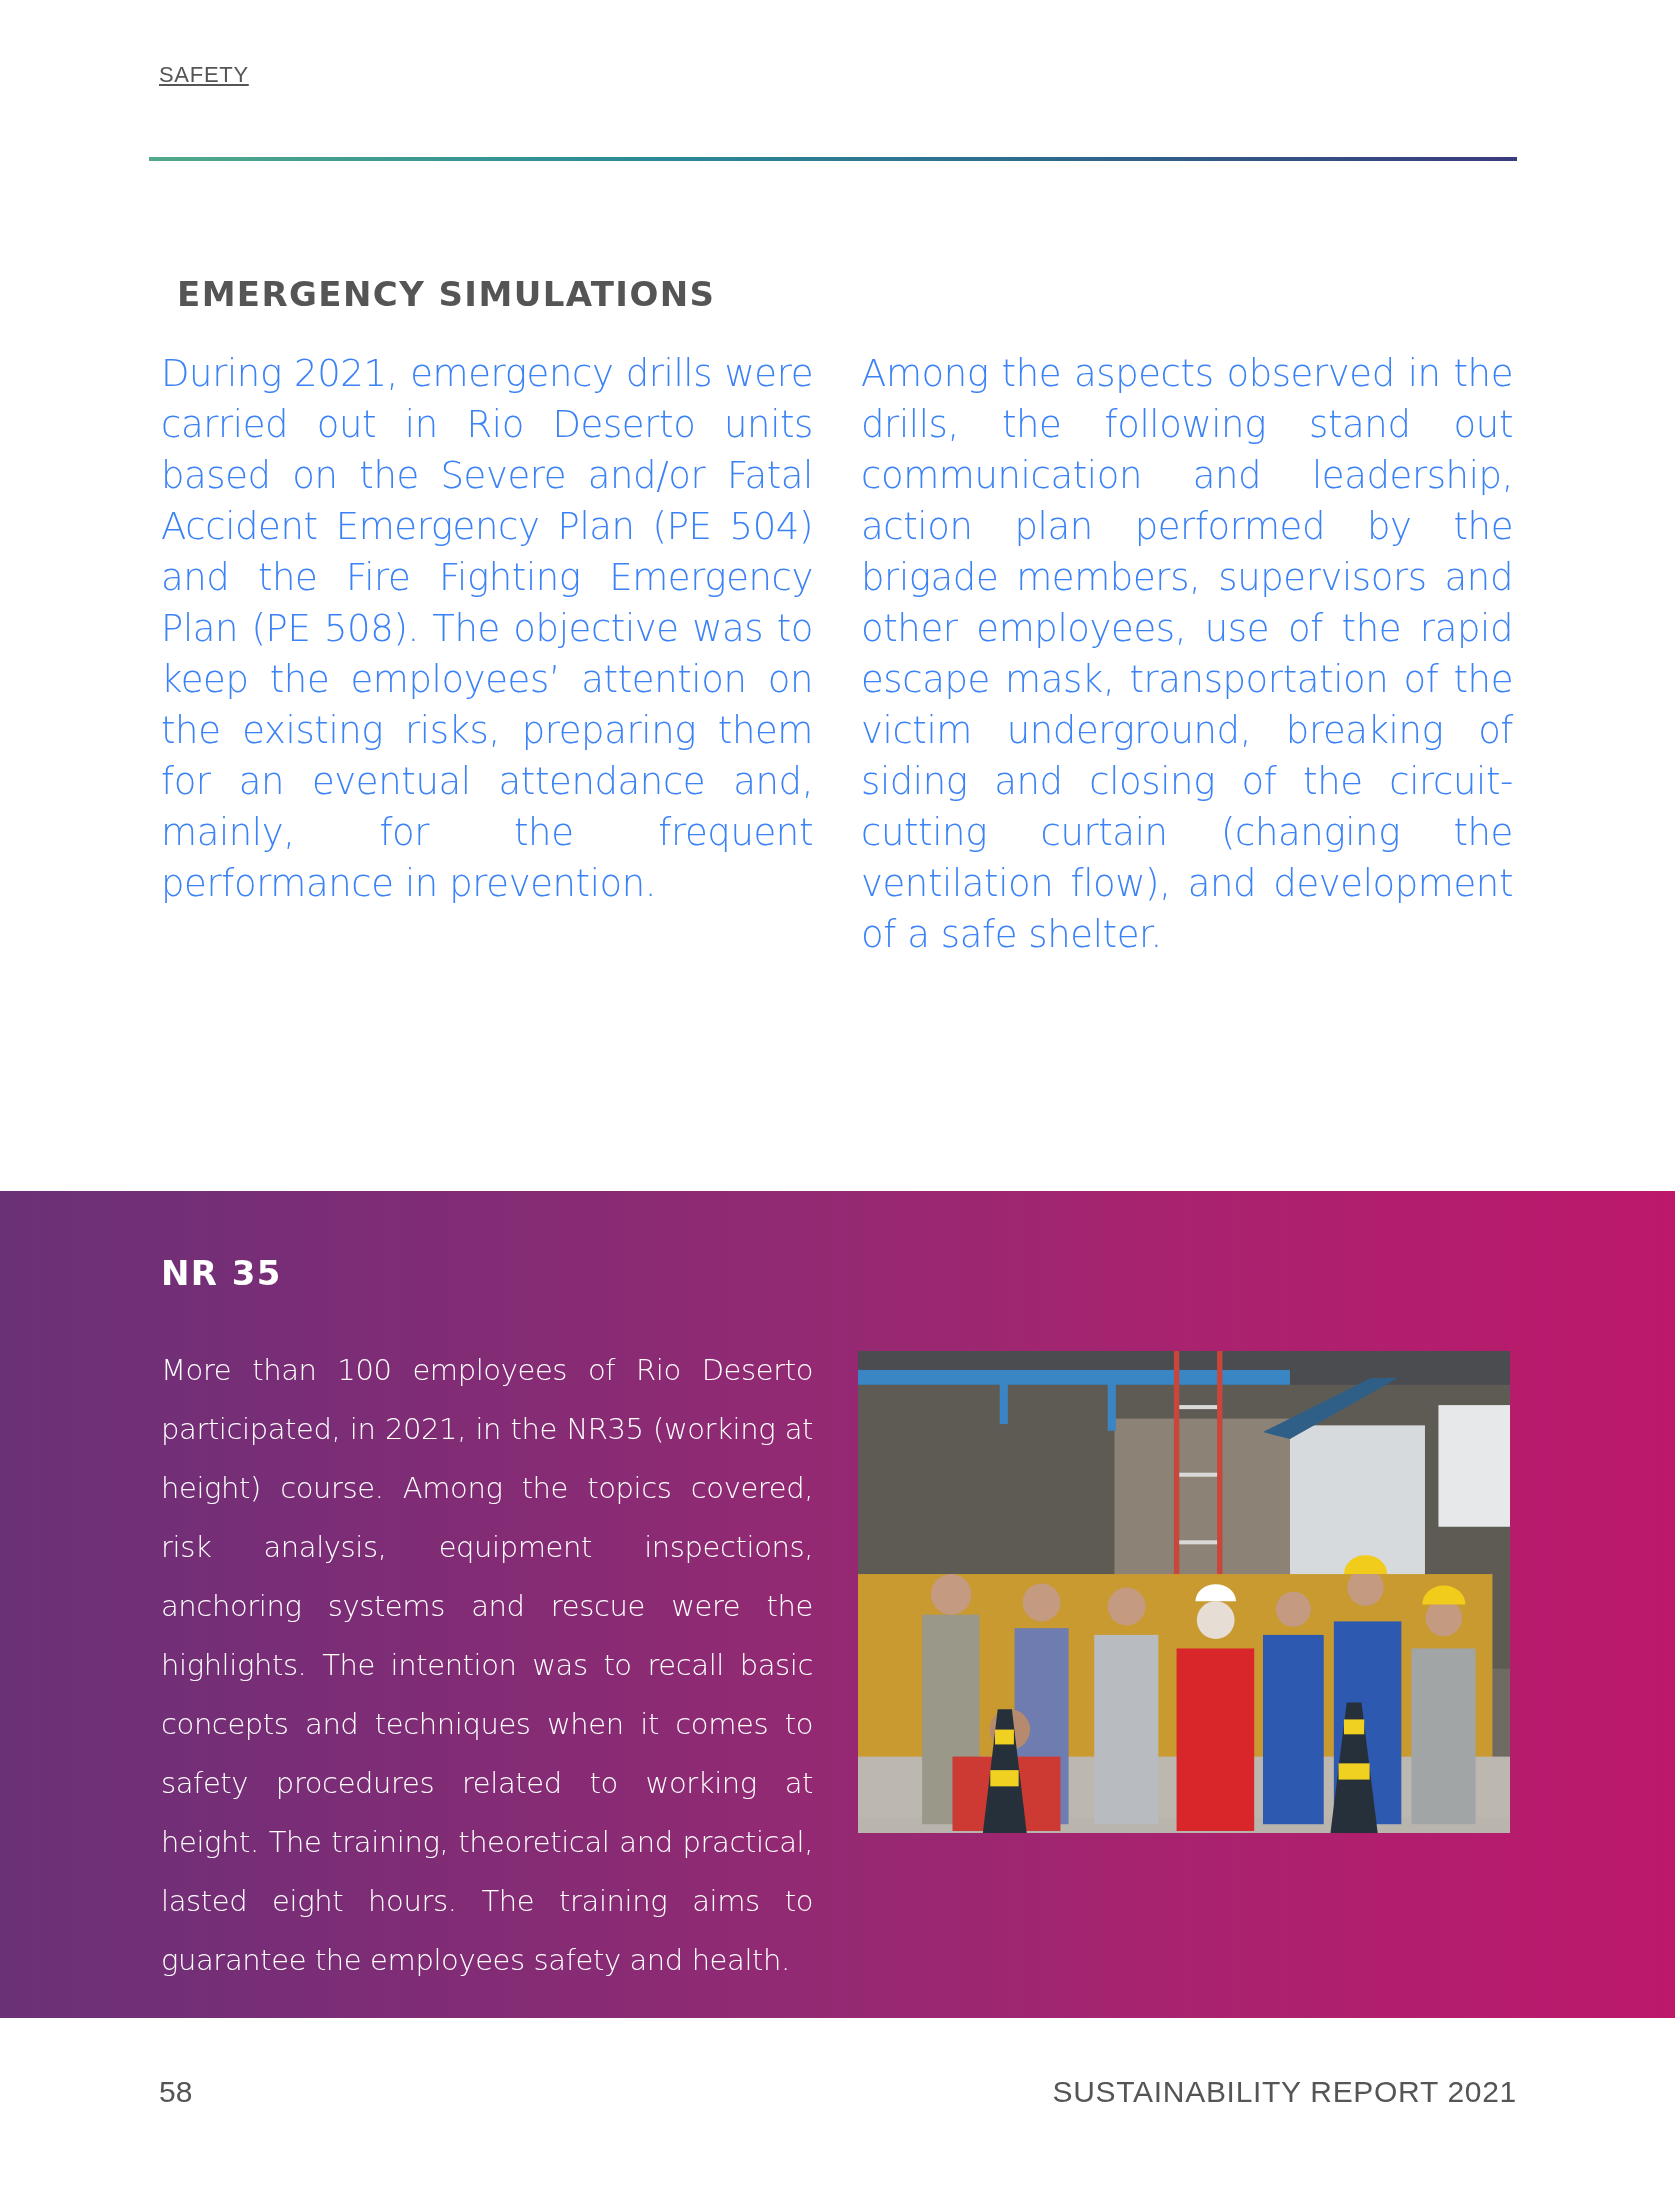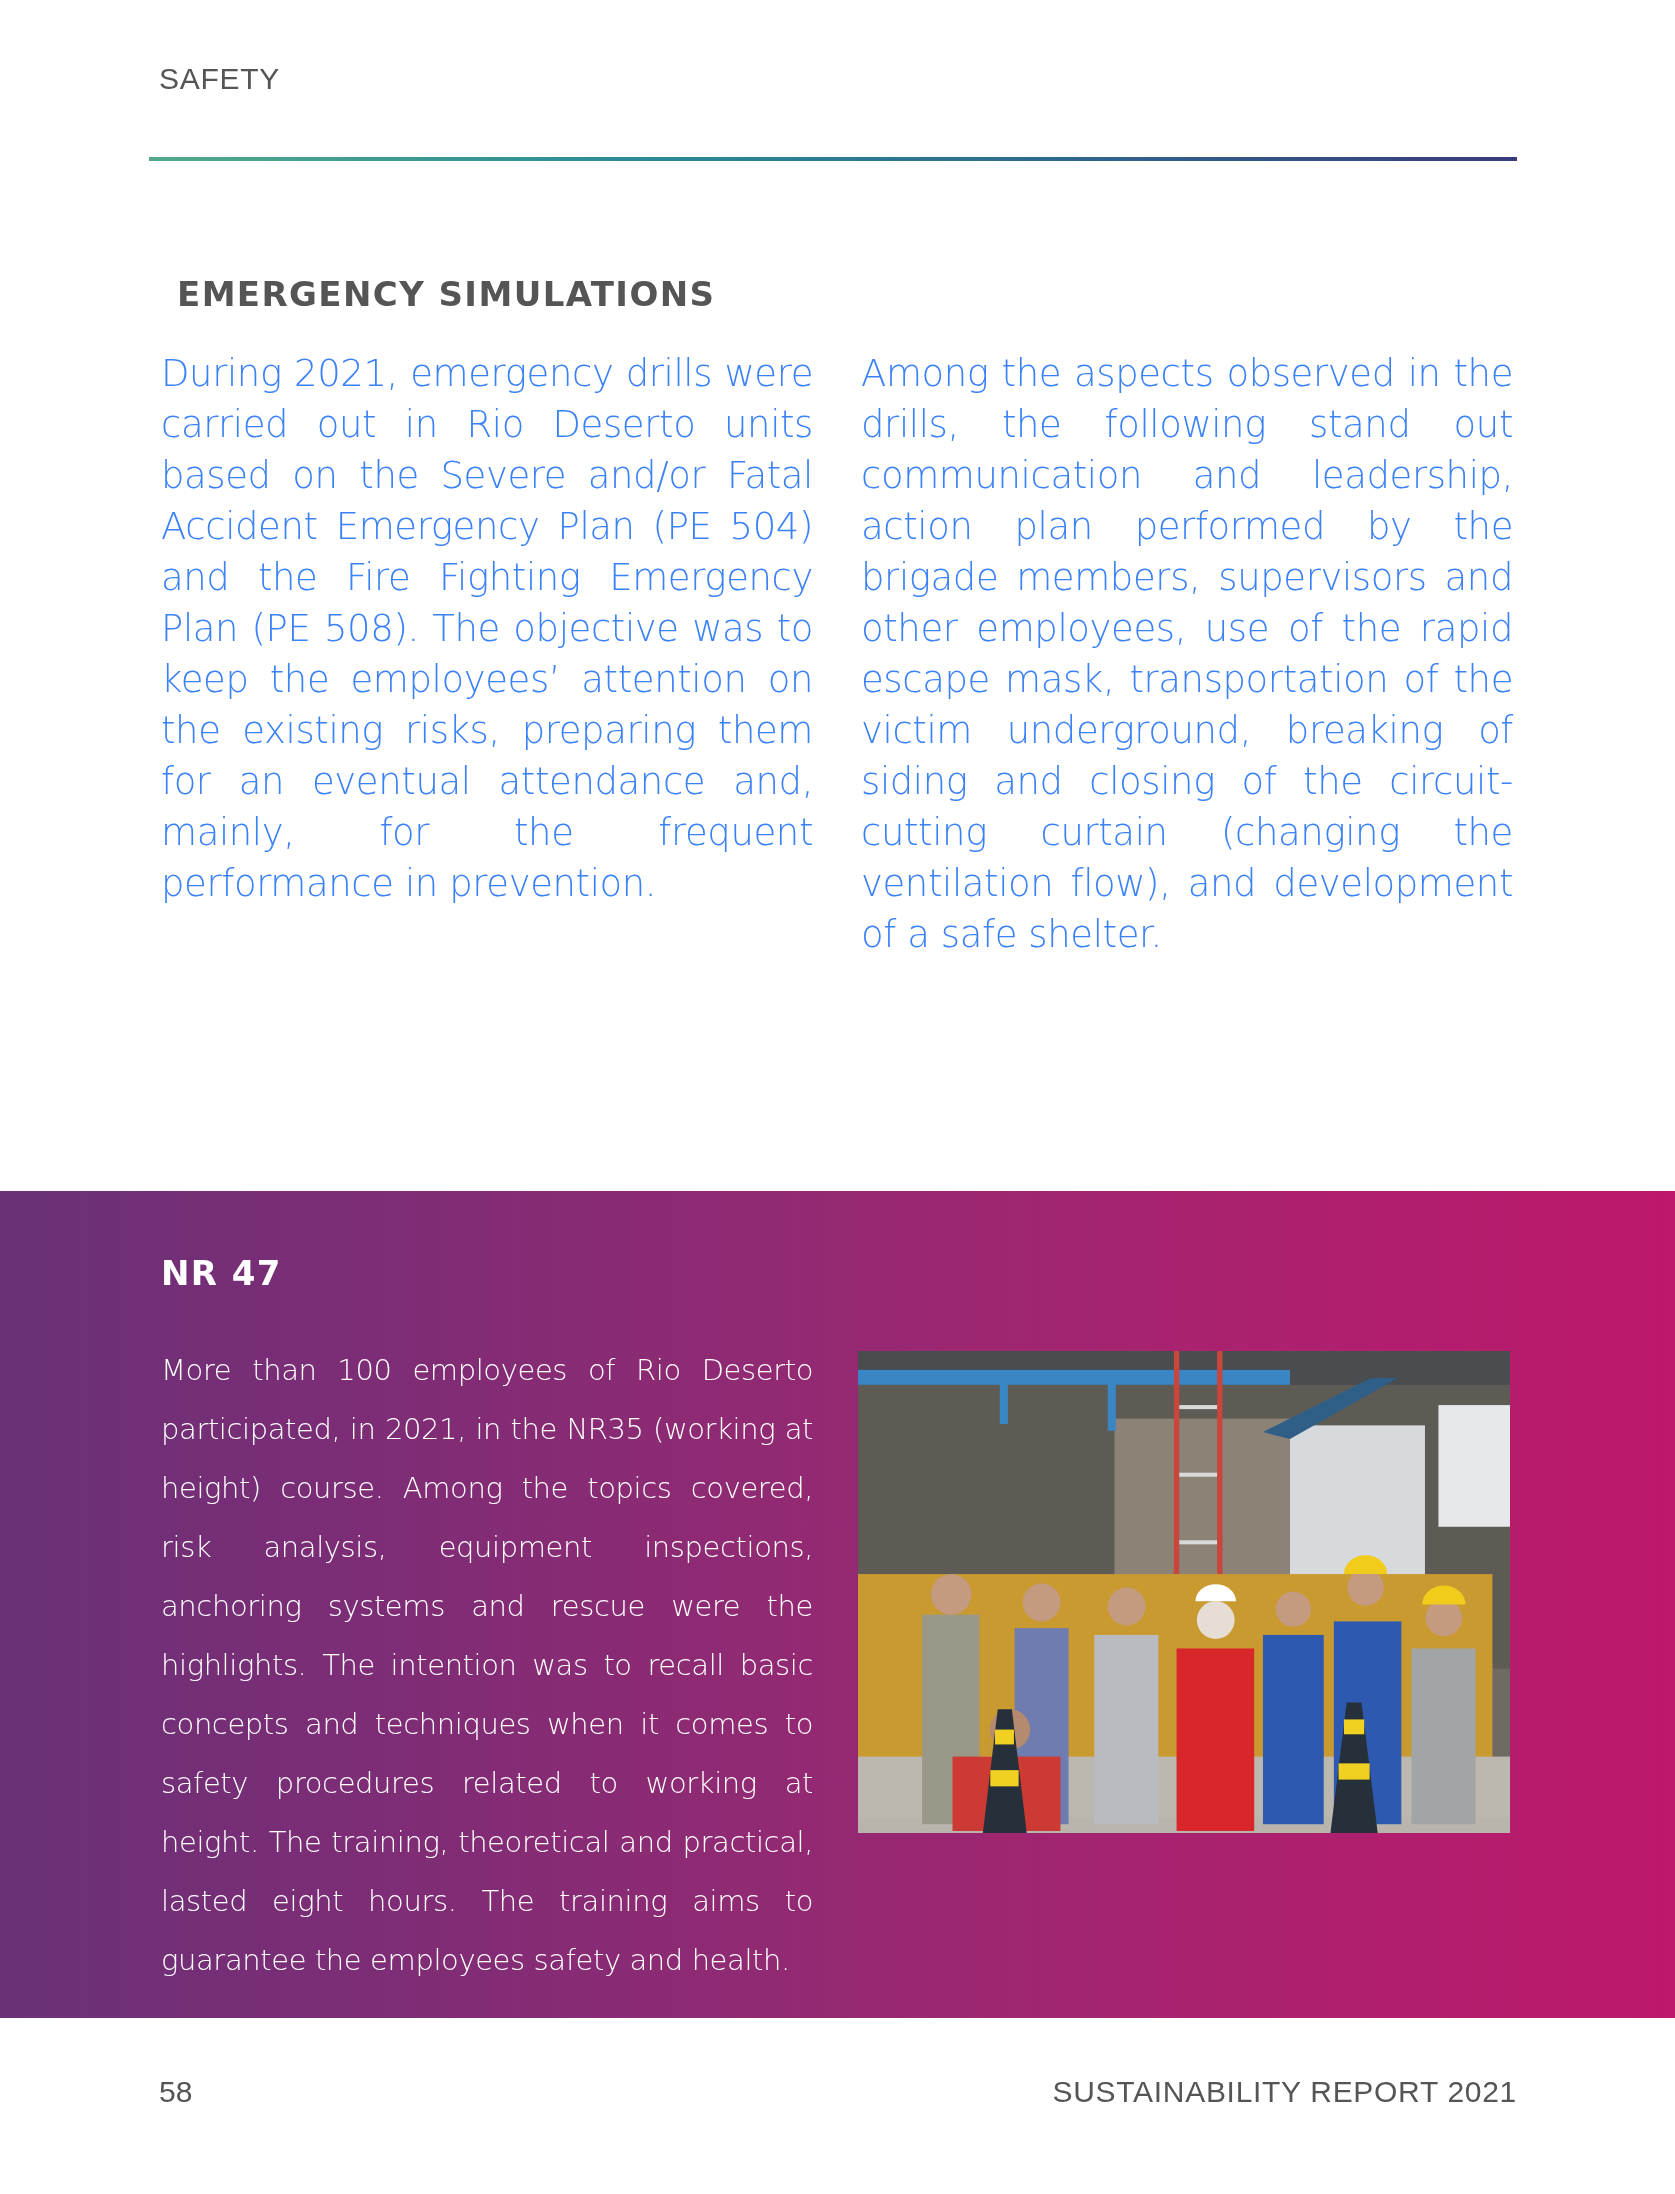--- a/index.html
+++ b/index.html
@@ -5,21 +5,21 @@
   html, body { margin: 0; padding: 0; }
   body {
     width: 1676px; height: 2194px; position: relative; overflow: hidden;
     background: #ffffff;
     font-family: "DejaVu Sans", "Liberation Sans", sans-serif;
     color: #555555;
   }
   .section-label {
     position: absolute; left: 159px; top: 62px;
     font-family: "Liberation Sans", sans-serif;
-    font-size: 30px; letter-spacing: 0.7px; color: #555555;
+    font-size: 22px; letter-spacing: 0.7px; color: #555555; text-decoration: underline;
   }
   .header-rule {
     position: absolute; left: 149px; top: 157px; width: 1368px; height: 4px;
     background: linear-gradient(90deg, #52a98a 0%, #2b8c98 35%, #2e6a8e 65%, #3a3a7c 100%);
   }
   .h2 {
     position: absolute; left: 161px; top: 258px;
     font-family: "DejaVu Sans", sans-serif;
     font-weight: bold; font-size: 34px; letter-spacing: 1.4px; color: #555555;
     margin: 16px;
@@ -74,21 +74,21 @@
 <h2 class="h2">EMERGENCY SIMULATIONS</h2>
 
 <div class="col col-left">
   <p>During 2021, emergency drills were carried out in Rio Deserto units based on the Severe and/or Fatal Accident Emergency Plan (PE 504) and the Fire Fighting Emergency Plan (PE 508). The objective was to keep the employees’ attention on the existing risks, preparing them for an eventual attendance and, mainly, for the frequent performance in prevention.</p>
 </div>
 <div class="col col-right">
   <p>Among the aspects observed in the drills, the following stand out communication and leadership, action plan performed by the brigade members, supervisors and other employees, use of the rapid escape mask, transportation of the victim underground, breaking of siding and closing of the circuit-cutting curtain (changing the ventilation flow), and development of a safe shelter.</p>
 </div>
 
 <div class="band"></div>
-<h2 class="band-title">NR 47</h2>
+<h2 class="band-title">NR 35</h2>
 <p class="band-text">More than 100 employees of Rio Deserto participated, in 2021, in the NR35 (working at height) course. Among the topics covered, risk analysis, equipment inspections, anchoring systems and rescue were the highlights. The intention was to recall basic concepts and techniques when it comes to safety procedures related to working at height. The training, theoretical and practical, lasted eight hours. The training aims to guarantee the employees safety and health.</p>
 
 <div class="photo" title="Group of employees in safety uniforms and harnesses at NR35 training in an industrial shed">
   <svg viewBox="0 0 966 713" preserveAspectRatio="none">
 
     <rect x="0" y="0" width="966" height="713" fill="#6f6a62"></rect>
     <rect x="0" y="0" width="966" height="60" fill="#4a4c50"></rect>
     <rect x="0" y="50" width="966" height="420" fill="#5e5b55"></rect>
     <rect x="380" y="100" width="260" height="420" fill="#8c8275"></rect>
     <rect x="640" y="110" width="200" height="300" fill="#d7dadd"></rect>

